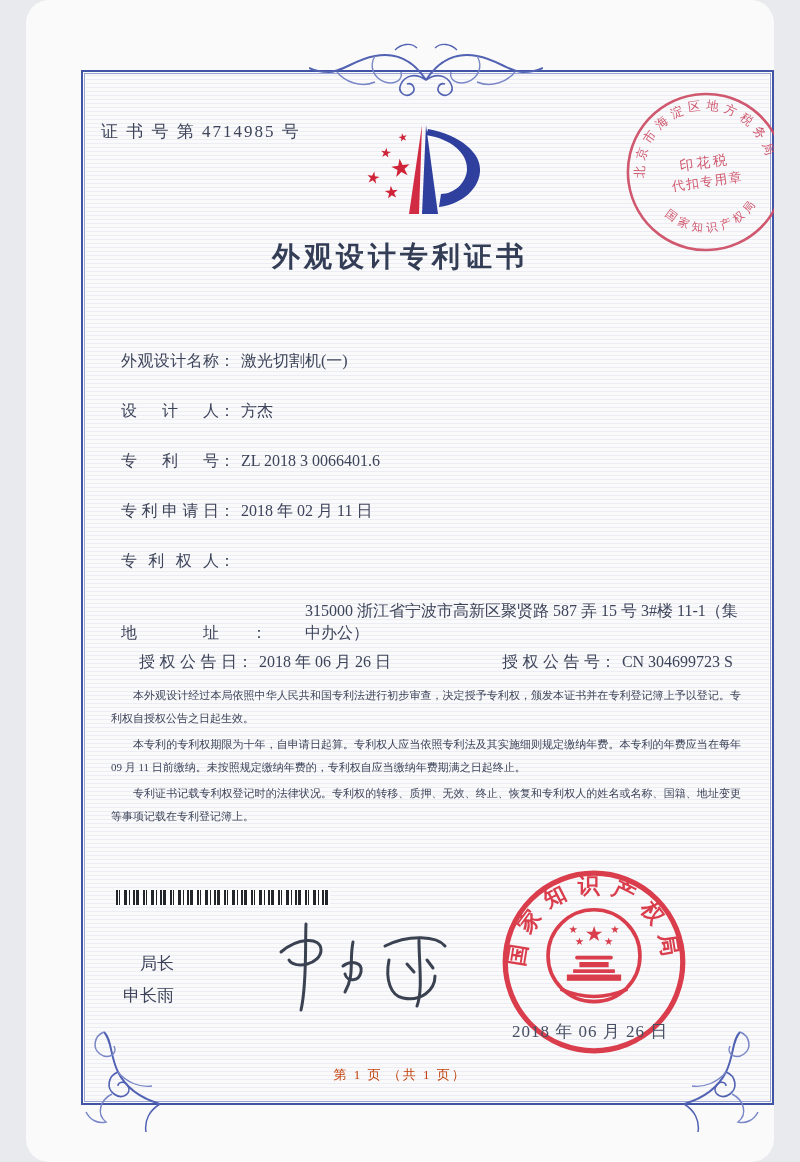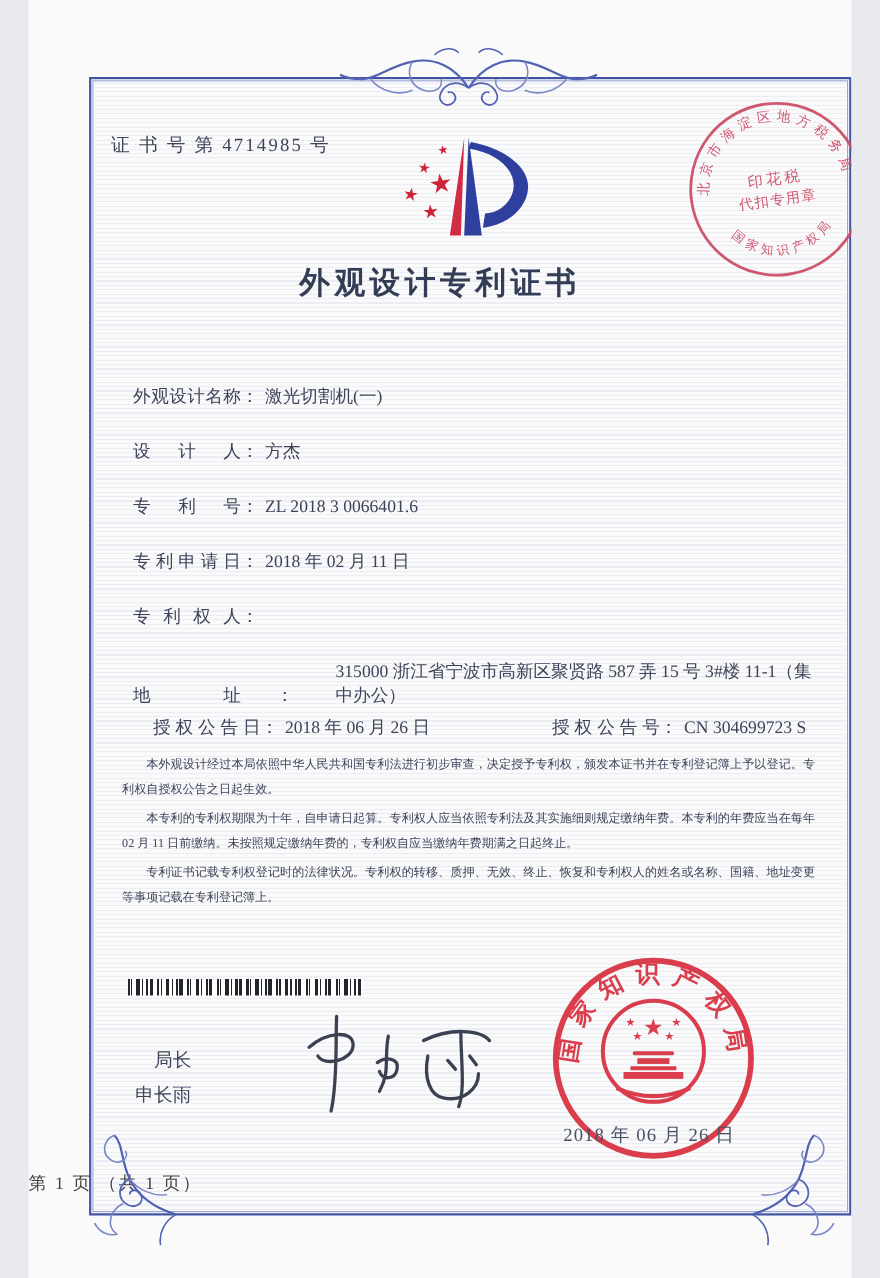--- a/index.html
+++ b/index.html
@@ -1,17 +1,17 @@
 <!DOCTYPE html>
 <html><head>
 <meta charset="utf-8">
 <style>
   html,body{margin:0;padding:0;}
   body{background:#e9eaed;font-family:"Liberation Serif","DejaVu Serif",serif;}
-  #page{position:relative;width:748px;height:1162px;background:#fafafb;overflow:hidden;margin:0 auto;}
+  #page{position:relative;width:748px;height:1162px;background:#fafafb;overflow:hidden;margin:0 auto;border-radius:23px;}
 
   
   #frame{position:absolute;left:55px;top:70px;width:689px;height:1031px;
     border:2px solid #4153a5;}
   #frame .inner-line{position:absolute;inset:1px;border:1px solid #97a3d2;pointer-events:none;}
   #frame .pattern{position:absolute;inset:3px;
     background:repeating-linear-gradient(180deg,rgba(150,160,205,.14) 0 1px,transparent 1px 4px);
     pointer-events:none;}
 
   .orn{position:absolute;z-index:3;}
@@ -65,22 +65,22 @@
   
   #signer{position:absolute;left:97px;top:948px;font-size:17px;color:#3d4459;line-height:32px;text-align:right;}
   #signature{position:absolute;left:225px;top:918px;}
 
   
   #seal{position:absolute;left:474px;top:868px;width:188px;height:188px;z-index:2;opacity:.93;}
   #seal-date{position:absolute;left:486px;top:1020px;z-index:5;font-size:17px;
     color:#474f63;letter-spacing:1px;}
 
   
-  #footer{position:absolute;left:0;top:1066px;width:100%;
-    font-size:16px;color:#404040;letter-spacing:2px;}
+  #footer{position:absolute;left:0;top:1066px;width:100%;text-align:center;
+    font-size:13px;color:#c2410c;letter-spacing:2px;}
 
   svg text{font-family:"Liberation Serif","DejaVu Serif",serif;}
 </style>
 </head>
 <body>
 
 <div id="page">
 
   <div id="frame">
     <div class="inner-line"></div>
@@ -194,21 +194,21 @@
       <span class="grant-right">
         <span class="field-label">授权公告号</span>
           <span class="field-colon">：</span>
         <span class="field-value">CN 304699723 S</span>
       </span>
     </div>
   </div>
 
   <div id="body-text">
     <p>本外观设计经过本局依照中华人民共和国专利法进行初步审查，决定授予专利权，颁发本证书并在专利登记簿上予以登记。专利权自授权公告之日起生效。</p>
-    <p>本专利的专利权期限为十年，自申请日起算。专利权人应当依照专利法及其实施细则规定缴纳年费。本专利的年费应当在每年 02 月 11 日前缴纳。未按照规定缴纳年费的，专利权自应当缴纳年费期满之日起终止。</p>
+    <p>本专利的专利权期限为十年，自申请日起算。专利权人应当依照专利法及其实施细则规定缴纳年费。本专利的年费应当在每年 09 月 11 日前缴纳。未按照规定缴纳年费的，专利权自应当缴纳年费期满之日起终止。</p>
     <p>专利证书记载专利权登记时的法律状况。专利权的转移、质押、无效、终止、恢复和专利权人的姓名或名称、国籍、地址变更等事项记载在专利登记簿上。</p>
   </div>
 
   <div id="barcode"></div>
 
   <div id="signer">
     <div>局长</div>
     <div>申长雨</div>
   </div>
 

